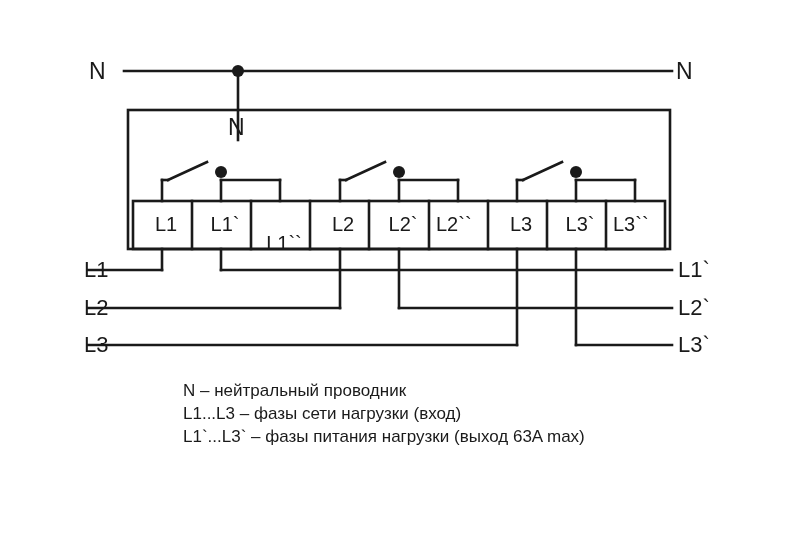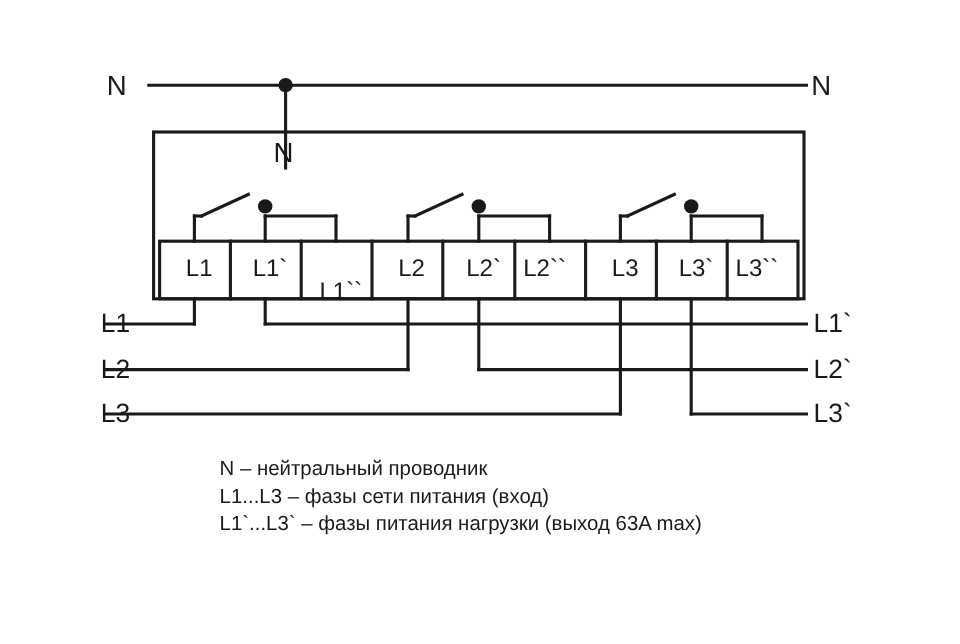--- a/index.html
+++ b/index.html
@@ -141,17 +141,17 @@
   <div class="lbl lbl-side" style="left:84px; top:257px;">L1</div>
   <div class="lbl lbl-side" style="left:84px; top:295px;">L2</div>
   <div class="lbl lbl-side" style="left:84px; top:332px;">L3</div>
 
   <div class="lbl lbl-side" style="left:678px; top:257px;">L1`</div>
   <div class="lbl lbl-side" style="left:678px; top:295px;">L2`</div>
   <div class="lbl lbl-side" style="left:678px; top:332px;">L3`</div>
 
   <div class="legend">
     <div>N – нейтральный проводник</div>
-    <div>L1...L3 – фазы сети питания (вход)</div>
+    <div>L1...L3 – фазы сети нагрузки (вход)</div>
     <div>L1`...L3` – фазы питания нагрузки (выход 63A max)</div>
   </div>
 
 </div>
 
 </body></html>

